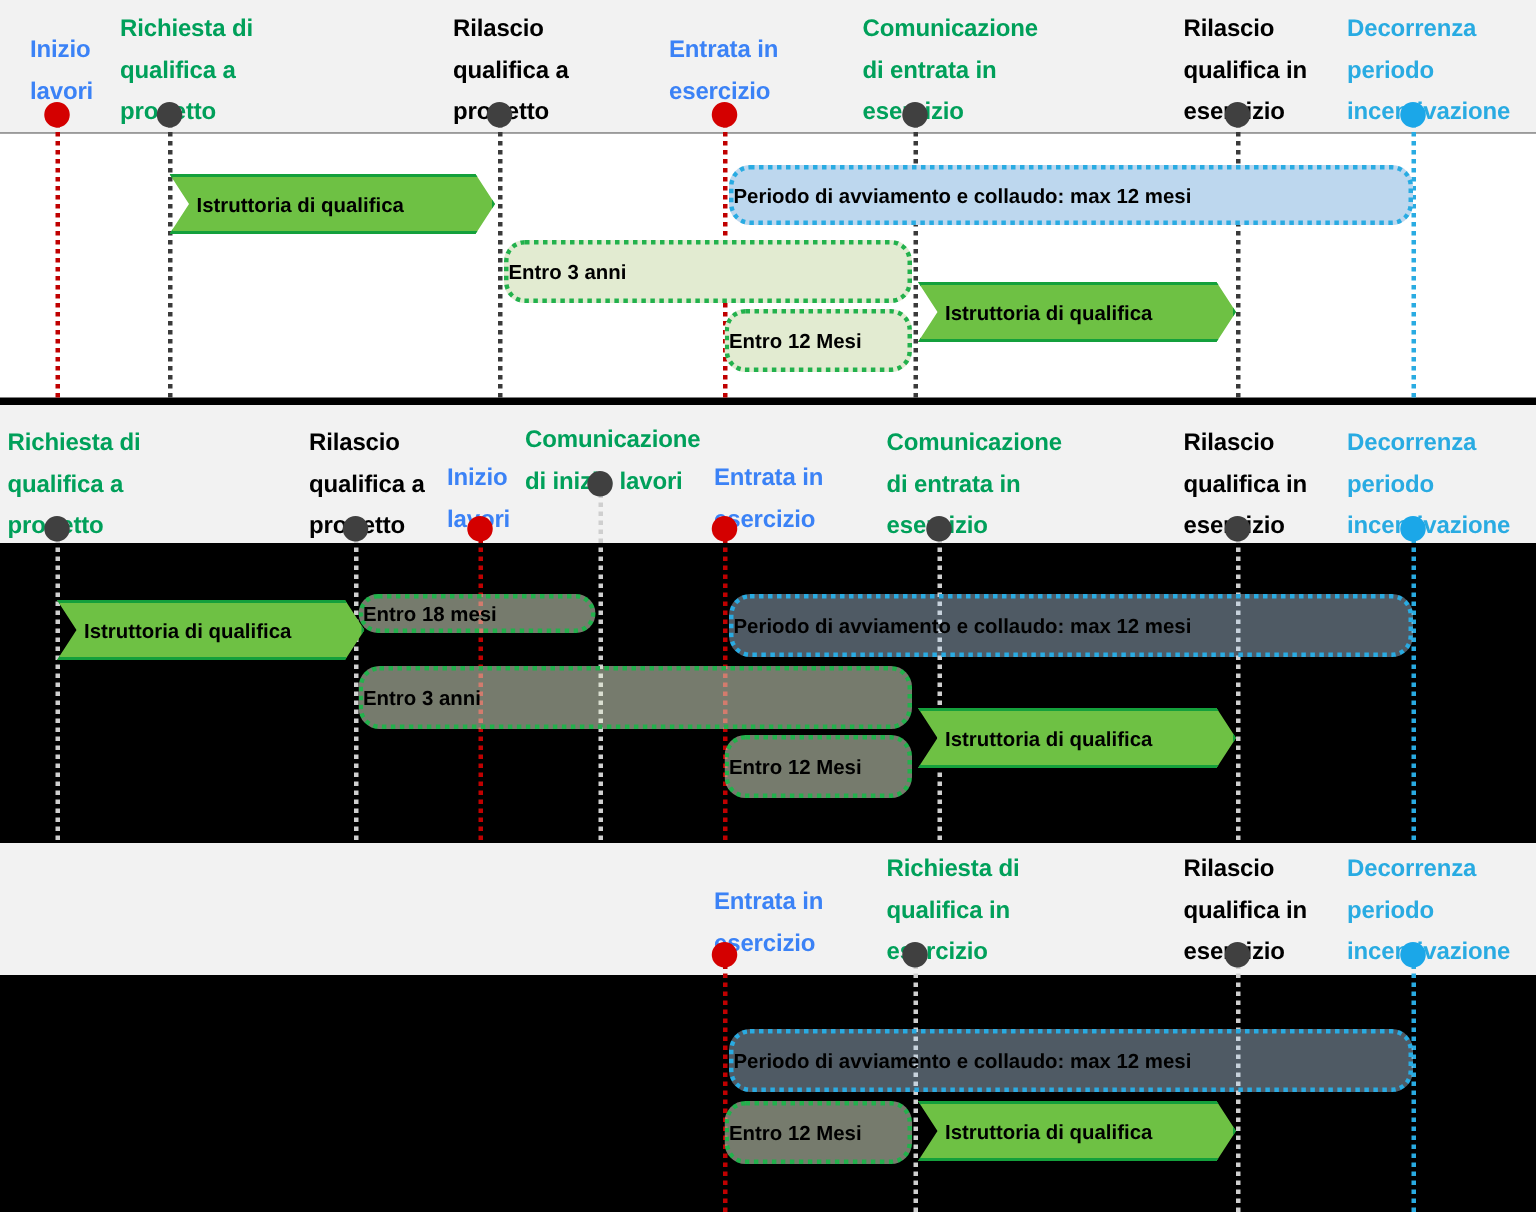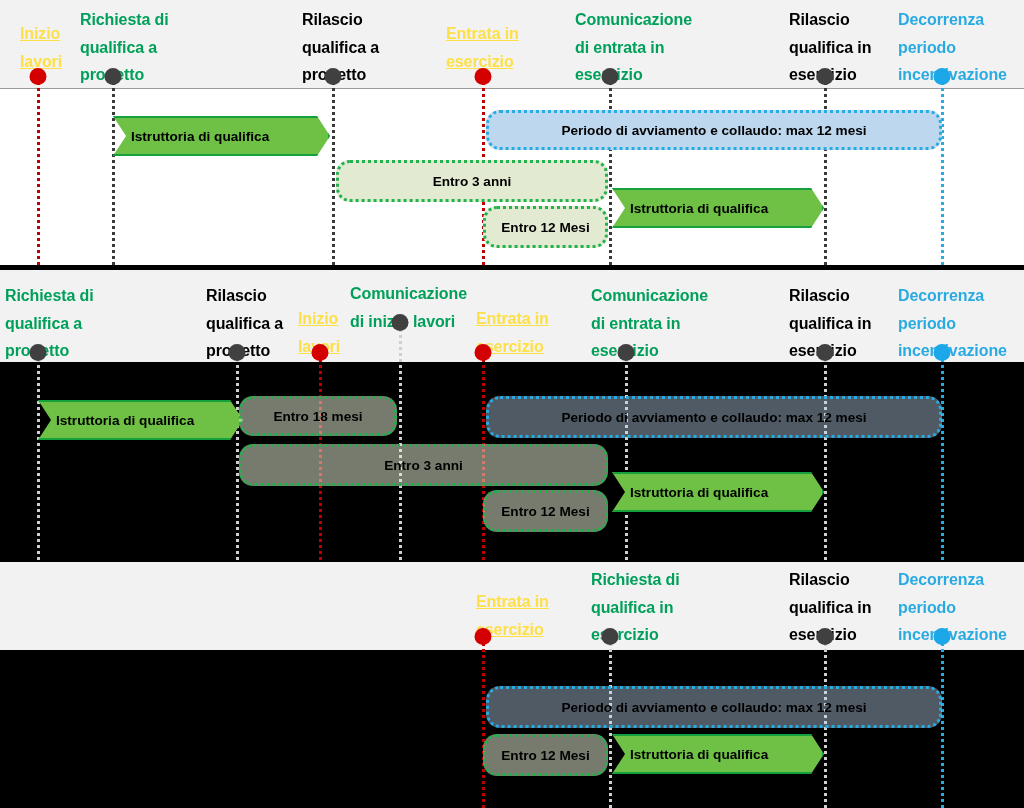--- a/index.html
+++ b/index.html
@@ -19,21 +19,21 @@
 
   
   .mlabel{
     position:absolute;
     font-size:16px;
     font-weight:bold;
     line-height:1.72;
     letter-spacing:-0.1px;
     white-space:pre-line;
   }
-  .c-red{color:#fde047;text-decoration:underline;}
+  .c-red{color:#3b82f6;}
   .c-green{color:#00A05A;}
   .c-black{color:#000000;}
   .c-blue{color:#29ABE2;}
 
   .dot{
     position:absolute;
     width:17px;height:17px;border-radius:50%;
     transform:translateX(-50%);
   }
   .dot.red{background:#D40000;}
@@ -46,21 +46,21 @@
     transform:translateX(-1px);
   }
   .guide.red{border-left-color:#C00000;}
   .guide.black{border-left-color:#3a3a3a;}
   .guide.blackl{border-left-color:#cfcfcf;}
   .guide.blue{border-left-color:#29ABE2;}
 
   
   .bar{
     position:absolute;
-    display:flex;align-items:center;justify-content:center;
+    display:flex;align-items:center;
     font-size:13.6px;font-weight:bold;color:#000;
     box-sizing:border-box;
     text-align:center;
   }
   
   .bar.chevron{
     background:#6EC144;
     border:2.5px solid #14A03C;
     clip-path:polygon(0 0, calc(100% - 13px) 0, 100% 50%, calc(100% - 13px) 100%, 0 100%, 13px 50%);
     padding-left:14px;
@@ -146,21 +146,21 @@
     <div class="guide blackl" style="left: 237px; top: 352px; height: 208px;"></div>
     <div class="guide red" style="left: 320px; top: 352px; height: 208px;"></div>
     <div class="guide blackl" style="left: 400px; top: 322px; height: 238px;"></div>
     <div class="guide red" style="left: 483px; top: 352px; height: 208px;"></div>
     <div class="guide blackl" style="left: 626px; top: 352px; height: 208px;"></div>
     <div class="guide blackl" style="left: 825px; top: 352px; height: 208px;"></div>
     <div class="guide blue" style="left: 942px; top: 352px; height: 208px;"></div>
     <div class="bar chevron on-dark" style="left: 38px; top: 400px; width: 205px; height: 40px;">
       <span class="barlabel">Istruttoria di qualifica</span>
     </div>
-    <div class="bar greenbox on-dark" style="left: 239px; top: 396px; width: 158px; height: 40px; background: rgba(226, 235, 209, 0.52);">
+    <div class="bar greenbox on-dark" style="left: 239px; top: 396px; width: 158px; height: 26px; background: rgba(226, 235, 209, 0.52);">
       <span class="barlabel">Entro 18 mesi</span>
     </div>
     <div class="bar bluebox on-dark" style="left: 486px; top: 396px; width: 456px; height: 42px; background: rgba(189, 215, 238, 0.42);">
       <span class="barlabel">Periodo di avviamento e collaudo: max 12 mesi</span>
     </div>
     <div class="bar greenbox on-dark" style="left: 239px; top: 444px; width: 369px; height: 42px; background: rgba(226, 235, 209, 0.52);">
       <span class="barlabel">Entro 3 anni</span>
     </div>
     <div class="bar greenbox on-dark" style="left: 483px; top: 490px; width: 125px; height: 42px; background: rgba(226, 235, 209, 0.52);">
       <span class="barlabel">Entro 12 Mesi</span>

